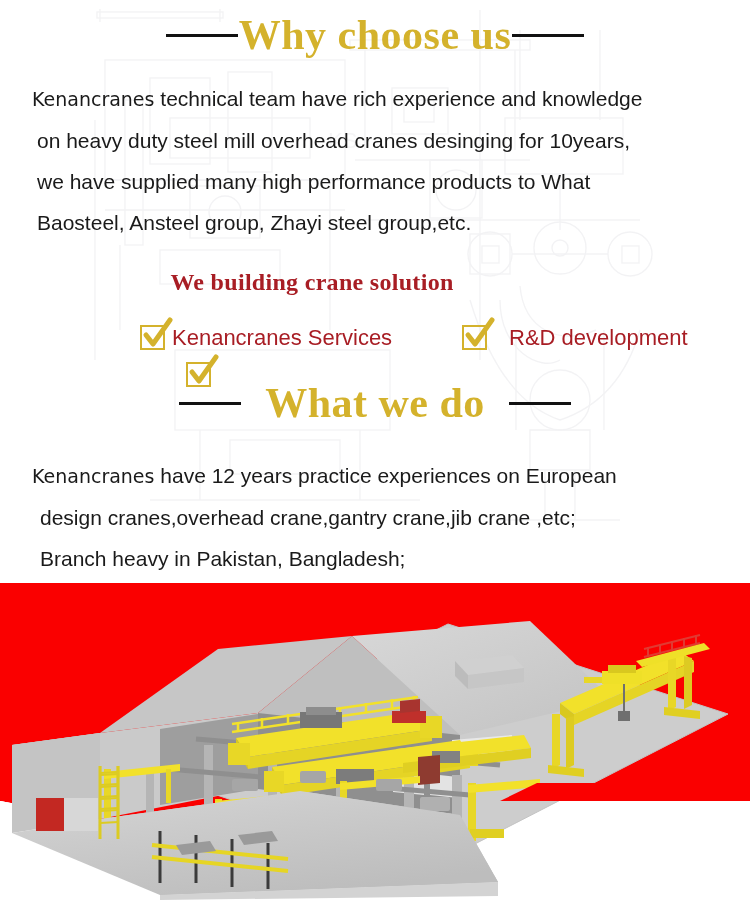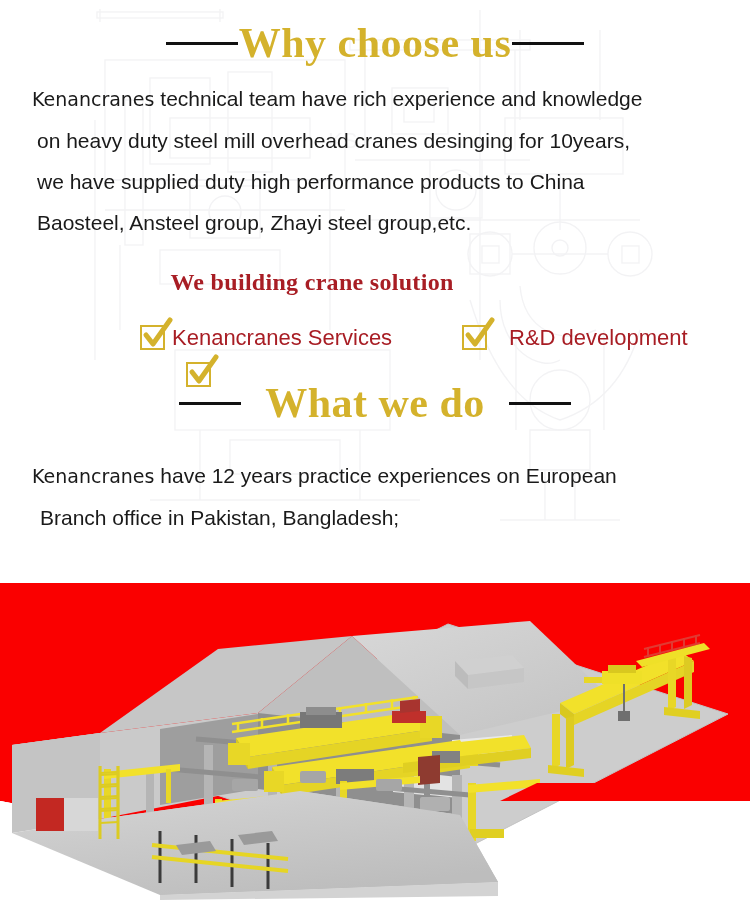--- a/index.html
+++ b/index.html
@@ -40,21 +40,21 @@
   }
   .head-title {
     font-family: "Liberation Serif", serif;
     font-weight: bold;
     color: #d4b22c;
     letter-spacing: 0.5px;
     white-space: nowrap;
     line-height: 1;
   }
 
-  #head-why { top: 22px; }
+  #head-why { top: 14px; }
   #head-why .head-rule { width: 72px; }
   #head-why .head-title { font-size: 42px; margin: 0 1px; }
 
   #head-what { top: 382px; }
   #head-what .head-rule { width: 62px; }
   #head-what .head-title { font-size: 42px; margin: 0 24px; }
 
   
   .body-block {
     position: absolute;
@@ -187,21 +187,21 @@
 
   <div class="head-row" id="head-why">
     <span class="head-rule"></span>
     <span class="head-title">Why choose us</span>
     <span class="head-rule"></span>
   </div>
 
   <div class="body-block" id="para-why">
     <div class="ln"><span class="brand">Kenancranes</span><span> technical team have rich experience and knowledge</span></div>
     <div class="ln">on heavy duty steel mill overhead cranes desinging for 10years,</div>
-    <div class="ln">we have supplied duty high performance products to China</div>
+    <div class="ln">we have supplied many high performance products to What</div>
     <div class="ln">Baosteel, Ansteel group, Zhayi steel group,etc.</div>
   </div>
 
   <div id="head-solution">We building crane solution</div>
 
   <div class="check-item" id="check-1">
     <span class="check-box">
       <svg width="30" height="34" viewBox="0 0 30 34">
         <path d="M3 17 L10 26 L27 2" stroke="#d4b22c" stroke-width="5" fill="none" stroke-linecap="round" stroke-linejoin="round"></path>
       </svg>
@@ -227,21 +227,22 @@
   </div>
 
   <div class="head-row" id="head-what">
     <span class="head-rule"></span>
     <span class="head-title">What we do</span>
     <span class="head-rule"></span>
   </div>
 
   <div class="body-block" id="para-what">
     <div class="ln"><span class="brand">Kenancranes</span><span> have 12 years practice experiences on European</span></div>
-    <div class="ln">Branch office in Pakistan, Bangladesh;</div>
+    <div class="ln">design cranes,overhead crane,gantry crane,jib crane ,etc;</div>
+    <div class="ln">Branch heavy in Pakistan, Bangladesh;</div>
   </div>
 
   <div id="hero">
     <svg width="750" height="317" viewBox="0 0 750 317" xmlns="http://www.w3.org/2000/svg">
       <defs>
         <linearGradient id="roofL" x1="0" y1="0" x2="1" y2="1">
           <stop offset="0" stop-color="#cfcfcf"></stop>
             <stop offset="1" stop-color="#b9b9b9"></stop>
         </linearGradient>
         <linearGradient id="roofR" x1="0" y1="0" x2="1" y2="1">

